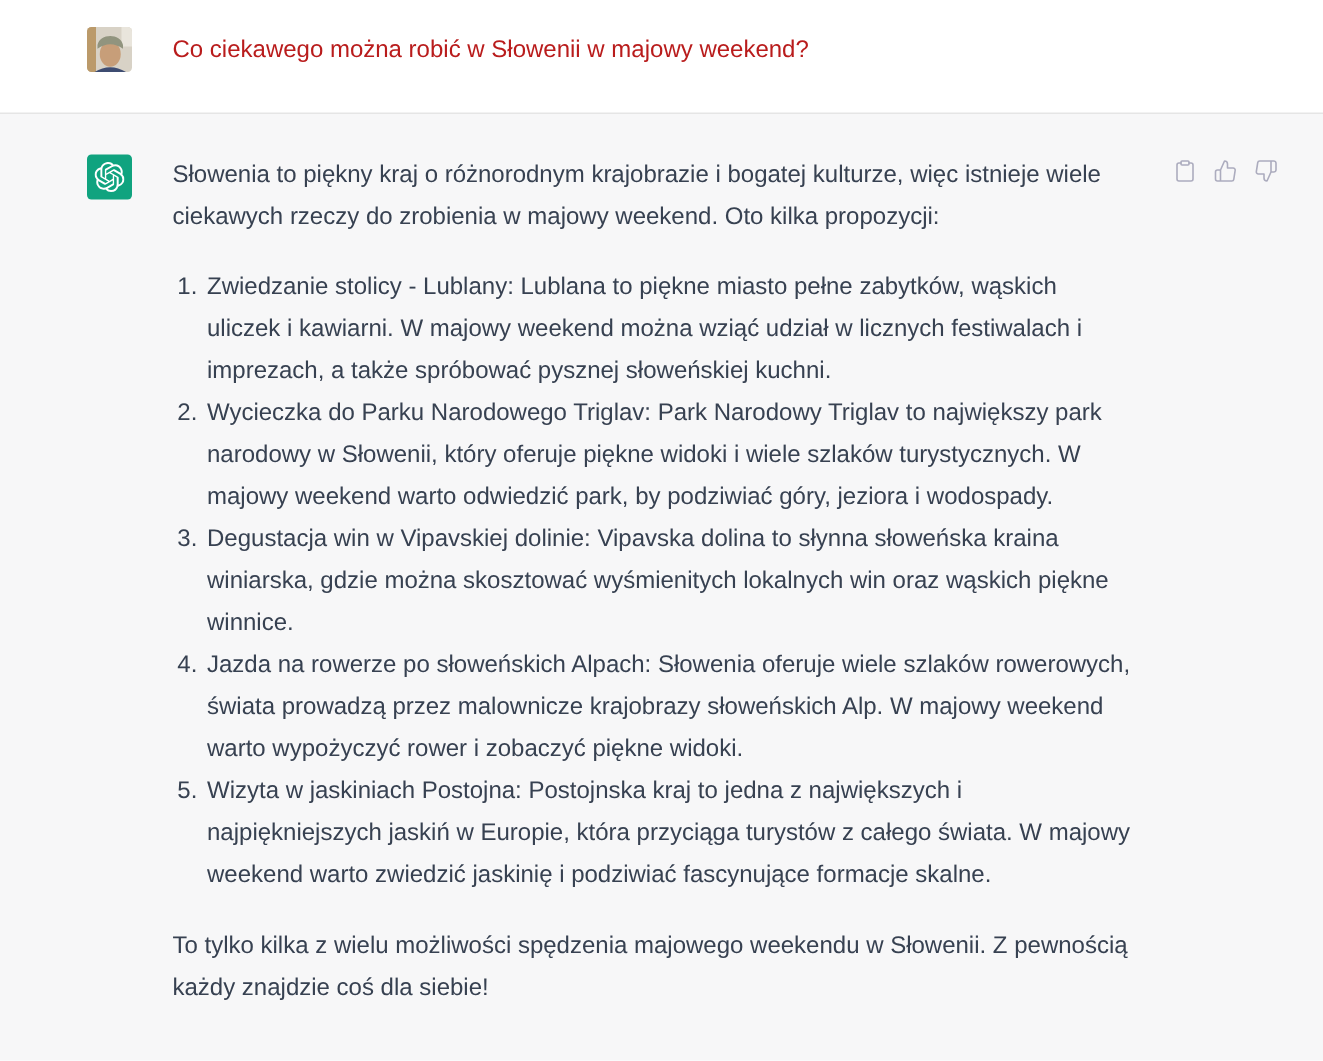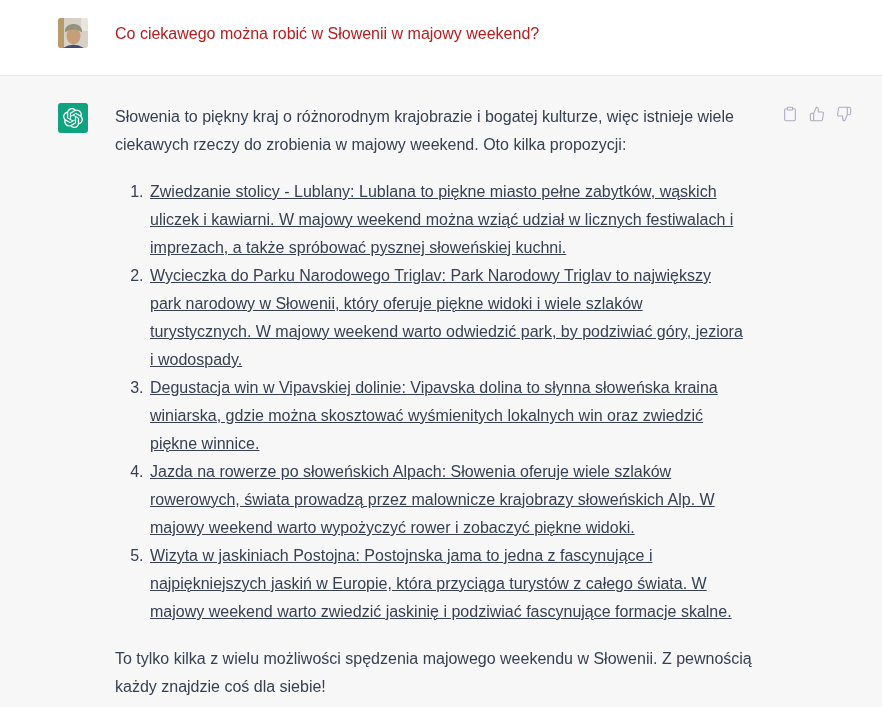--- a/index.html
+++ b/index.html
@@ -56,23 +56,22 @@
   .markdown {
     flex: 0 1 653px;
     max-width: 653px;
     font-size: 16px;
     line-height: 28px;
     color: #374151;
   }
   .markdown p { margin: 0 0 19px; }
   .markdown p:last-child { margin-bottom: 16px; }
   .markdown ol {
-    margin: 0 12px 19px;
+    margin: 0 0 19px;
     padding-left: 21px;
-    text-decoration: underline;
   }
   .markdown ol li { padding-left: 2px; }
 
   .actions {
     margin-left: auto;
     display: flex;
     gap: 11px;
     padding-top: 3px;
     color: #acacbe;
   }
@@ -117,23 +116,23 @@
       <svg viewBox="0 0 24 24">
         <path fill="#ffffff" d="M22.2819 9.8211a5.9847 5.9847 0 0 0-.5157-4.9108 6.0462 6.0462 0 0 0-6.5098-2.9A6.0651 6.0651 0 0 0 4.9807 4.1818a5.9847 5.9847 0 0 0-3.9977 2.9 6.0462 6.0462 0 0 0 .7427 7.0966 5.98 5.98 0 0 0 .511 4.9107 6.051 6.051 0 0 0 6.5146 2.9001A5.9847 5.9847 0 0 0 13.2599 24a6.0557 6.0557 0 0 0 5.7718-4.2058 5.9894 5.9894 0 0 0 3.9977-2.9001 6.0557 6.0557 0 0 0-.7475-7.073zM13.2599 22.4301a4.4755 4.4755 0 0 1-2.8764-1.0408l.1419-.0804 4.7783-2.7582a.7948.7948 0 0 0 .3927-.6813v-6.7369l2.02 1.1686a.071.071 0 0 1 .038.0615v5.5826a4.504 4.504 0 0 1-4.4945 4.4849zm-9.6607-4.1254a4.4708 4.4708 0 0 1-.5346-3.0137l.142.0852 4.783 2.7582a.7712.7712 0 0 0 .7806 0l5.8428-3.3685v2.3324a.0804.0804 0 0 1-.0332.0615L9.74 19.9502a4.4992 4.4992 0 0 1-6.1408-1.6464zM2.3408 7.8956a4.485 4.485 0 0 1 2.3655-1.9728V11.6a.7664.7664 0 0 0 .3879.6765l5.8144 3.3543-2.0201 1.1685a.0757.0757 0 0 1-.071 0l-4.8303-2.7865A4.504 4.504 0 0 1 2.3408 7.8956zm16.5963 3.8558L13.1038 8.364 15.1192 7.2a.0757.0757 0 0 1 .071 0l4.8303 2.7913a4.4944 4.4944 0 0 1-.6765 8.1042v-5.6772a.79.79 0 0 0-.407-.667zm2.0107-3.0231l-.142-.0852-4.7735-2.7818a.7759.7759 0 0 0-.7854 0L9.409 9.2297V6.8974a.0662.0662 0 0 1 .0284-.0615l4.8303-2.7866a4.4992 4.4992 0 0 1 6.6802 4.66zM8.3065 12.863l-2.02-1.1638a.0804.0804 0 0 1-.038-.0567V6.0742a4.4992 4.4992 0 0 1 7.3757-3.4537l-.142.0805L8.704 5.459a.7948.7948 0 0 0-.3927.6813zm1.0976-2.3654l2.602-1.4998 2.6069 1.4998v2.9994l-2.5974 1.4997-2.6067-1.4997Z"></path>
       </svg>
     </div>
 
     <div class="markdown">
       <p>Słowenia to piękny kraj o różnorodnym krajobrazie i bogatej kulturze, więc istnieje wiele ciekawych rzeczy do zrobienia w majowy weekend. Oto kilka propozycji:</p>
       <ol>
         <li>Zwiedzanie stolicy - Lublany: Lublana to piękne miasto pełne zabytków, wąskich uliczek i kawiarni. W majowy weekend można wziąć udział w licznych festiwalach i imprezach, a także spróbować pysznej słoweńskiej kuchni.</li>
         <li>Wycieczka do Parku Narodowego Triglav: Park Narodowy Triglav to największy park narodowy w Słowenii, który oferuje piękne widoki i wiele szlaków turystycznych. W majowy weekend warto odwiedzić park, by podziwiać góry, jeziora i wodospady.</li>
-        <li>Degustacja win w Vipavskiej dolinie: Vipavska dolina to słynna słoweńska kraina winiarska, gdzie można skosztować wyśmienitych lokalnych win oraz zwiedzić piękne winnice.</li>
+        <li>Degustacja win w Vipavskiej dolinie: Vipavska dolina to słynna słoweńska kraina winiarska, gdzie można skosztować wyśmienitych lokalnych win oraz wąskich piękne winnice.</li>
         <li>Jazda na rowerze po słoweńskich Alpach: Słowenia oferuje wiele szlaków rowerowych, świata prowadzą przez malownicze krajobrazy słoweńskich Alp. W majowy weekend warto wypożyczyć rower i zobaczyć piękne widoki.</li>
-        <li>Wizyta w jaskiniach Postojna: Postojnska jama to jedna z fascynujące i najpiękniejszych jaskiń w Europie, która przyciąga turystów z całego świata. W majowy weekend warto zwiedzić jaskinię i podziwiać fascynujące formacje skalne.</li>
+        <li>Wizyta w jaskiniach Postojna: Postojnska kraj to jedna z największych i najpiękniejszych jaskiń w Europie, która przyciąga turystów z całego świata. W majowy weekend warto zwiedzić jaskinię i podziwiać fascynujące formacje skalne.</li>
       </ol>
       <p>To tylko kilka z wielu możliwości spędzenia majowego weekendu w Słowenii. Z pewnością każdy znajdzie coś dla siebie!</p>
     </div>
 
     <div class="actions">
       <button type="button">
         <svg viewBox="0 0 24 24">
           <path d="M16 4h2a2 2 0 0 1 2 2v14a2 2 0 0 1-2 2H6a2 2 0 0 1-2-2V6a2 2 0 0 1 2-2h2"></path>
           <rect x="8" y="2" width="8" height="4" rx="1" ry="1"></rect>
         </svg>

